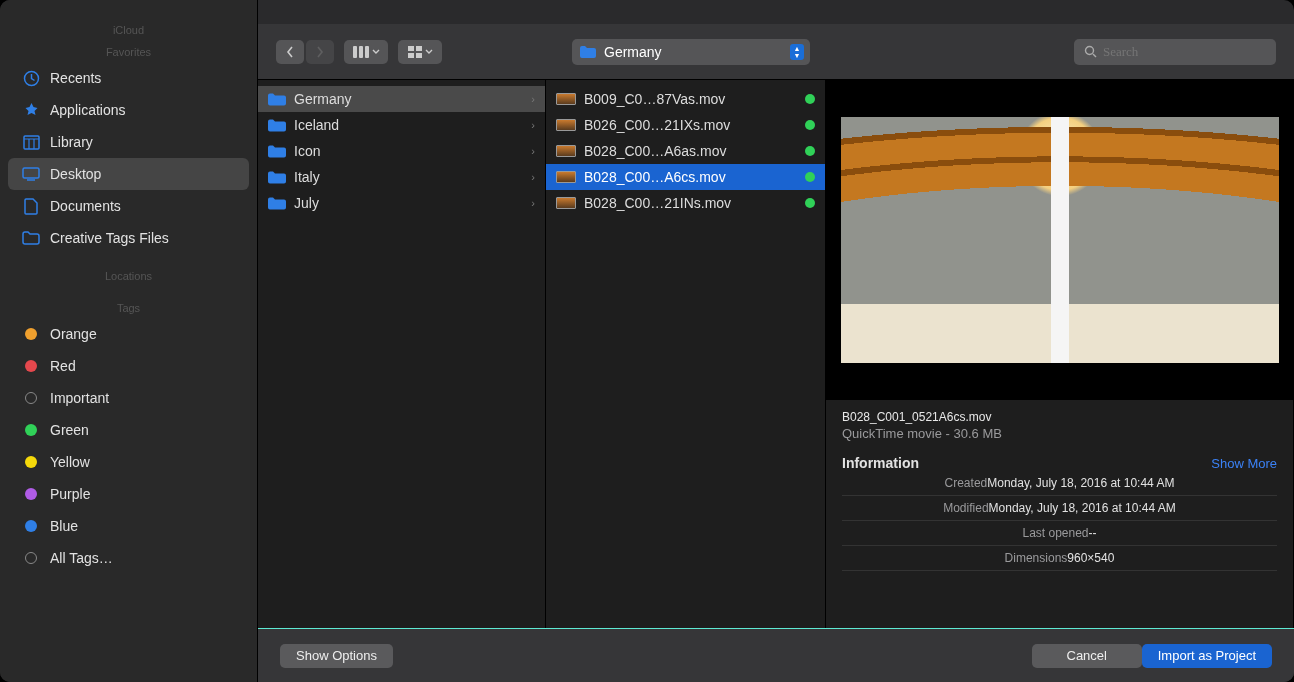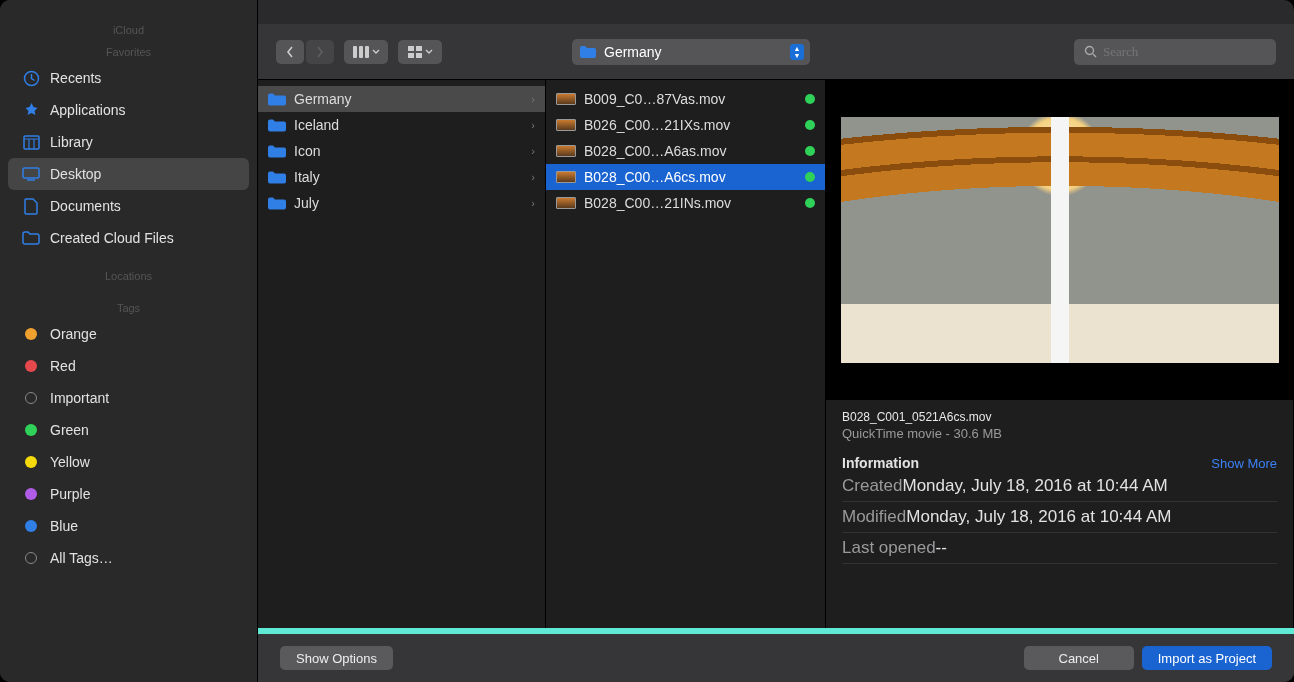--- a/index.html
+++ b/index.html
@@ -184,33 +184,33 @@
     background:
       linear-gradient(to right, transparent 48%, #f5f5f5 48% 52%, transparent 52%) 0 0/100% 18px,
       radial-gradient(ellipse 200% 120% at 50% 100%, transparent 60%, #c47820 60% 68%, #8a4d0d 68% 70%, #c47820 70% 78%, #8a4d0d 78% 80%, transparent 80%);
   }
   .info-block { padding: 10px 16px 0; color:#ddd; }
   .info-title { font-size:12px; font-weight:500; color:#e8e8e8; }
   .info-sub { font-size:13px; color:#9a9a9c; margin-top:2px;}
   .info-header-row { display:flex; justify-content:space-between; align-items:center; margin-top:14px;}
   .info-header { font-size:14px; font-weight:600; color:#e2e2e2;}
   .show-more { color:#3b82f6; font-size:13px; cursor:pointer;}
-  .info-row { display:flex; justify-content:flex-start; font-size:17px; padding:5px 0; border-bottom:1px solid #333;}
+  .info-row { display:flex; justify-content:center; font-size:12px; padding:5px 0; border-bottom:1px solid #333;}
   .info-row .k { color:#9a9a9c; }
   .info-row .v { color:#e2e2e2; }
 
   
   .footer {
     height: 54px;
-    border-top: 6px solid #5eead4;
+    border-top: 1px solid #5eead4;
     background: #363638;
     display: flex;
     align-items: center;
     padding: 0 22px;
-    gap: 8px;
+    gap: 0;
   }
   .btn {
     height: 24px;
     border: none;
     border-radius: 5px;
     padding: 0 16px;
     font-size: 13px;
     color: #eee;
     background: #5a5a5c;
     cursor:pointer;
@@ -273,21 +273,21 @@
             </svg>
           </span>
     <span>Documents</span>
         </div>
         <div class="sidebar-item">
           <span class="sb-icon">
             <svg width="18" height="14" viewBox="0 0 18 14">
               <path d="M1 3a2 2 0 012-2h3l2 2h7a2 2 0 012 2v6a2 2 0 01-2 2H3a2 2 0 01-2-2z" stroke="#2f7fe6" stroke-width="1.5" fill="none"></path>
             </svg>
           </span>
-    <span>Created Cloud Files</span>
+    <span>Creative Tags Files</span>
         </div>
       </div>
 
     <div class="sidebar-section-header" style="margin-top:10px">Locations</div>
 
     <div class="sidebar-section-header" style="margin-top:10px">Tags</div>
     <div id="tag-list">
         <div class="sidebar-item">
           <span class="sb-icon">
             <span class="tag-dot" style="background:#f0a02e"></span>
@@ -475,20 +475,24 @@
     <span class="v">Monday, July 18, 2016 at 10:44 AM</span>
               </div>
               <div class="info-row">
                 <span class="k">Modified</span>
     <span class="v">Monday, July 18, 2016 at 10:44 AM</span>
               </div>
               <div class="info-row">
                 <span class="k">Last opened</span>
     <span class="v">--</span>
               </div>
+              <div class="info-row">
+                <span class="k">Dimensions</span>
+    <span class="v">960×540</span>
+              </div>
             </div>
         </div>
       </div>
     </div>
 
     <div class="footer">
       <button class="btn">Show Options</button>
       <div class="spacer"></div>
       <button class="btn" style="width:110px">Cancel</button>
       <button class="btn btn-primary">Import as Project</button>

